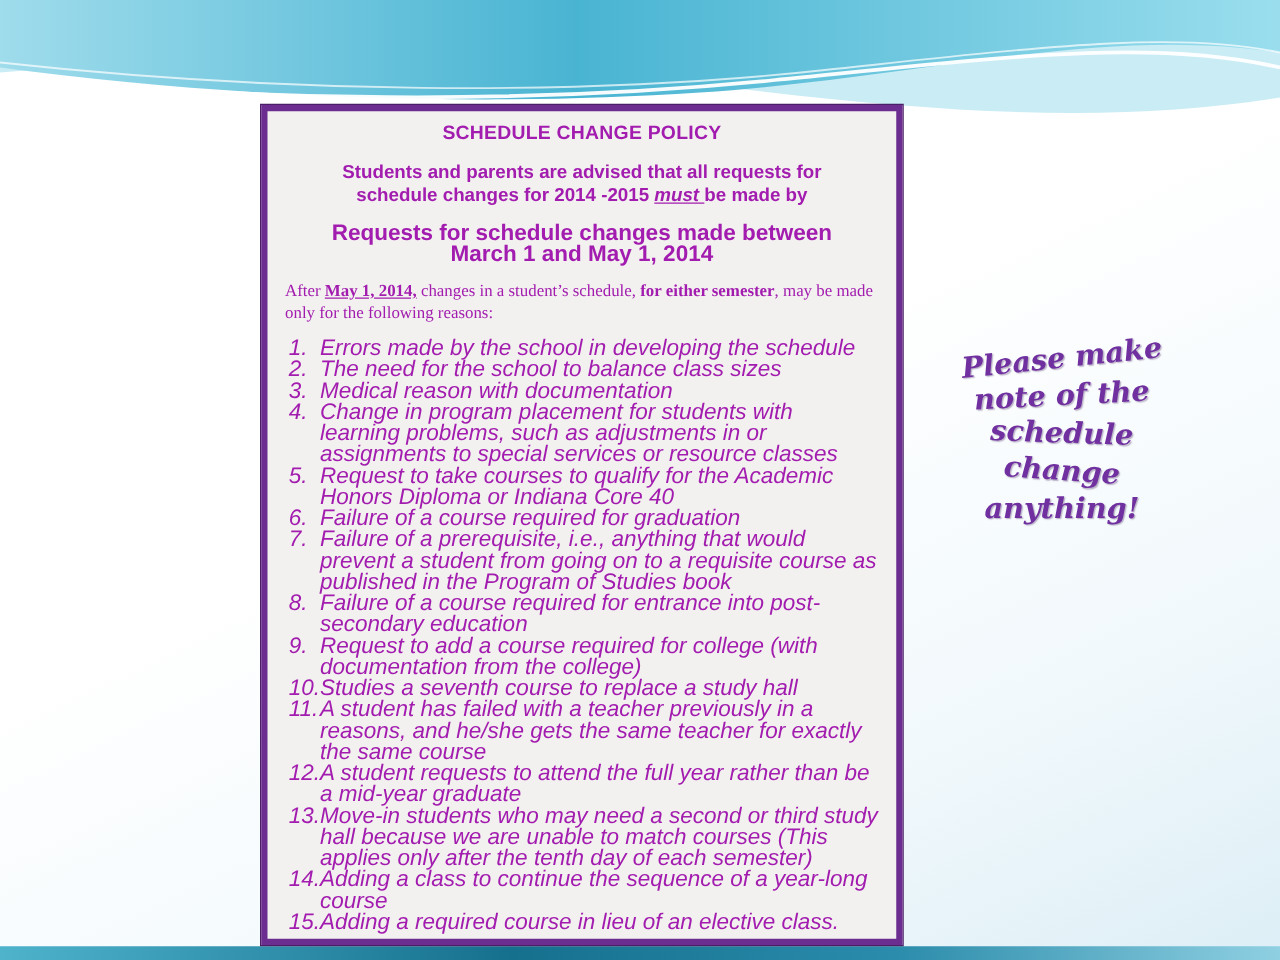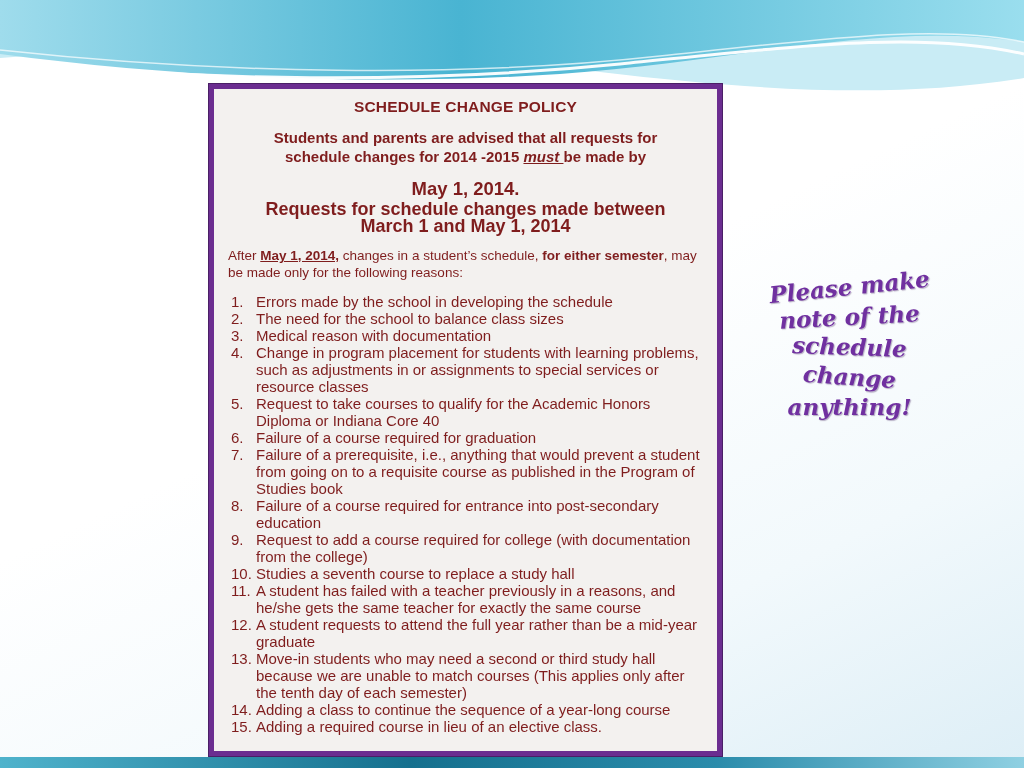--- a/index.html
+++ b/index.html
@@ -22,21 +22,21 @@
   }
 
   
   .policy-box {
     position: absolute; left: 209px; top: 84px; width: 513px; height: 672px;
     background: #f3f1ef;
     border: 5px solid #6b2d90;
     box-shadow: 0 0 0 1px #4a1f66;
     box-sizing: border-box;
     padding: 9px 14px 6px 14px;
-    color: #7f1d1d;
+    color: #a21caf;
   }
   .policy-title {
     margin: 0 0 9px 0; text-align: center;
     font-size: 15.5px; font-weight: bold; letter-spacing: 0.2px;
   }
   .intro {
     margin: 12px; text-align: center;
     font-size: 15px; font-weight: bold; line-height: 19px;
   }
   .must { font-style: italic; text-decoration: underline; }
@@ -44,28 +44,28 @@
     margin: 1px 0 0 0; text-align: center;
     font-size: 18.5px; font-weight: bold; line-height: 22px;
   }
   .requests {
     margin: 1px 0 0 0; text-align: center;
     font-size: 18px; font-weight: bold; line-height: 17px;
   }
   .requests span { display: block; }
   .after {
     margin: 12px 0 0 0; text-align: left;
-    font-size: 13.5px; line-height: 17px;
+    font-size: 13.5px; line-height: 17px; font-family: Liberation Serif, serif;
   }
   .after .bold-underline { font-weight: bold; text-decoration: underline; }
   .after .bold { font-weight: bold; }
   ol.reasons {
     list-style: none; margin: 12px 0 0 0; padding: 0;
     counter-reset: item;
-    font-size: 15px; line-height: 17px;
+    font-size: 18px; line-height: 17px; font-style: italic;
   }
   ol.reasons li {
     position: relative; padding-left: 28px;
     counter-increment: item;
   }
   ol.reasons li::before {
     content: counter(item) ".";
     position: absolute; left: 3px;
   }
 
@@ -105,21 +105,20 @@
     <path d="M0,50 C220,74 460,78 660,56 C830,38 940,24 1024,42" stroke="#ffffff" stroke-width="1.5" fill="none" opacity="0.7"></path>
   </svg>
 
   <div class="bottom-bar"></div>
 
   <div class="policy-box">
     <h1 class="policy-title">SCHEDULE CHANGE POLICY</h1>
 
     <p class="intro"><span>Students and parents are advised that all requests for schedule changes for 2014 -2015 </span><span class="must">must </span><span>be made by</span></p>
 
-    <p class="date-line">May 1, 2014.</p>
 
     <p class="requests">
       <span>Requests for schedule changes made between</span>
       <span>March 1 and May 1, 2014</span>
     </p>
 
     <p class="after"><span>After </span><span class="bold-underline">May 1, 2014,</span><span> changes in a student’s schedule, </span><span class="bold">for either semester</span><span>, may be made only for the following reasons:</span></p>
 
     <ol class="reasons">
       <li>Errors made by the school in developing the schedule</li>

